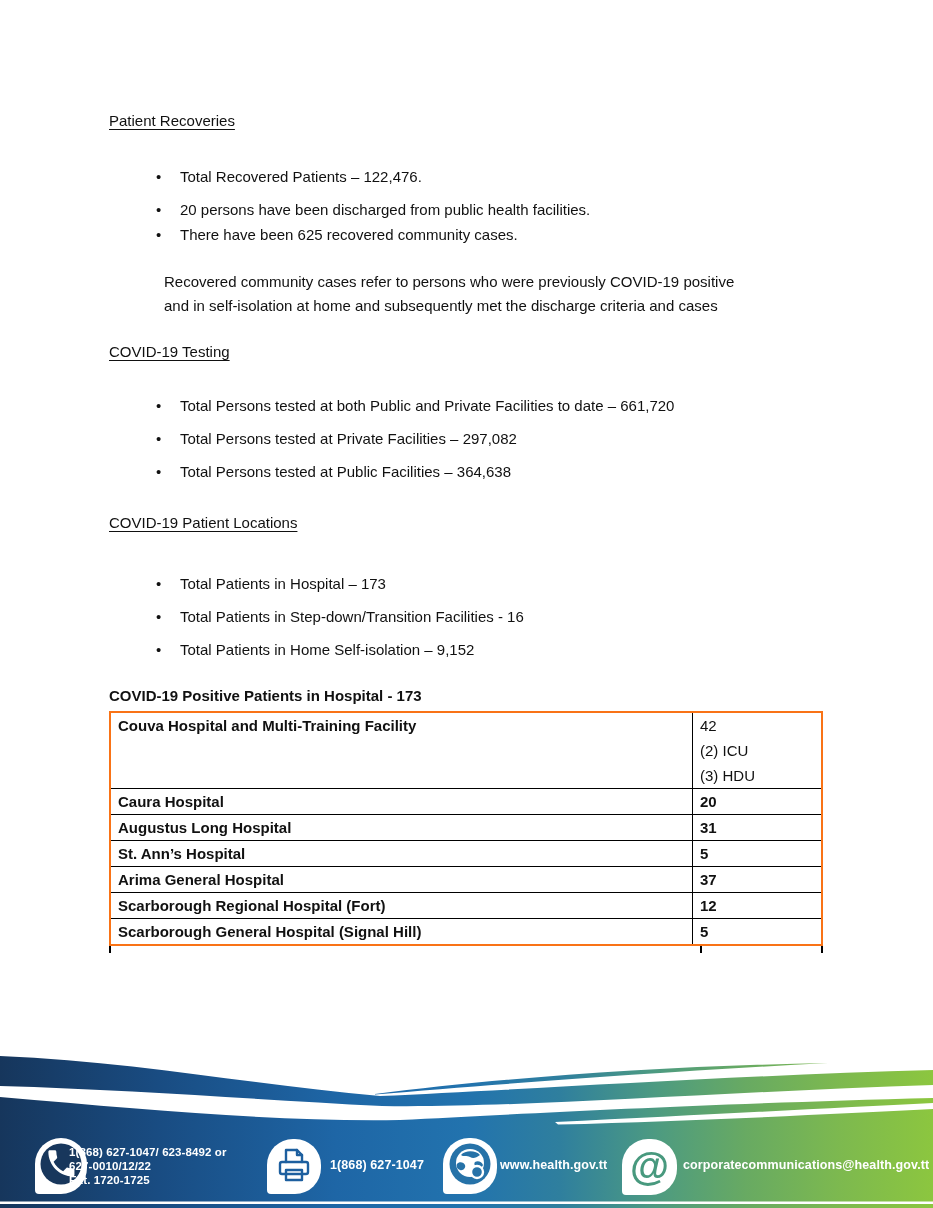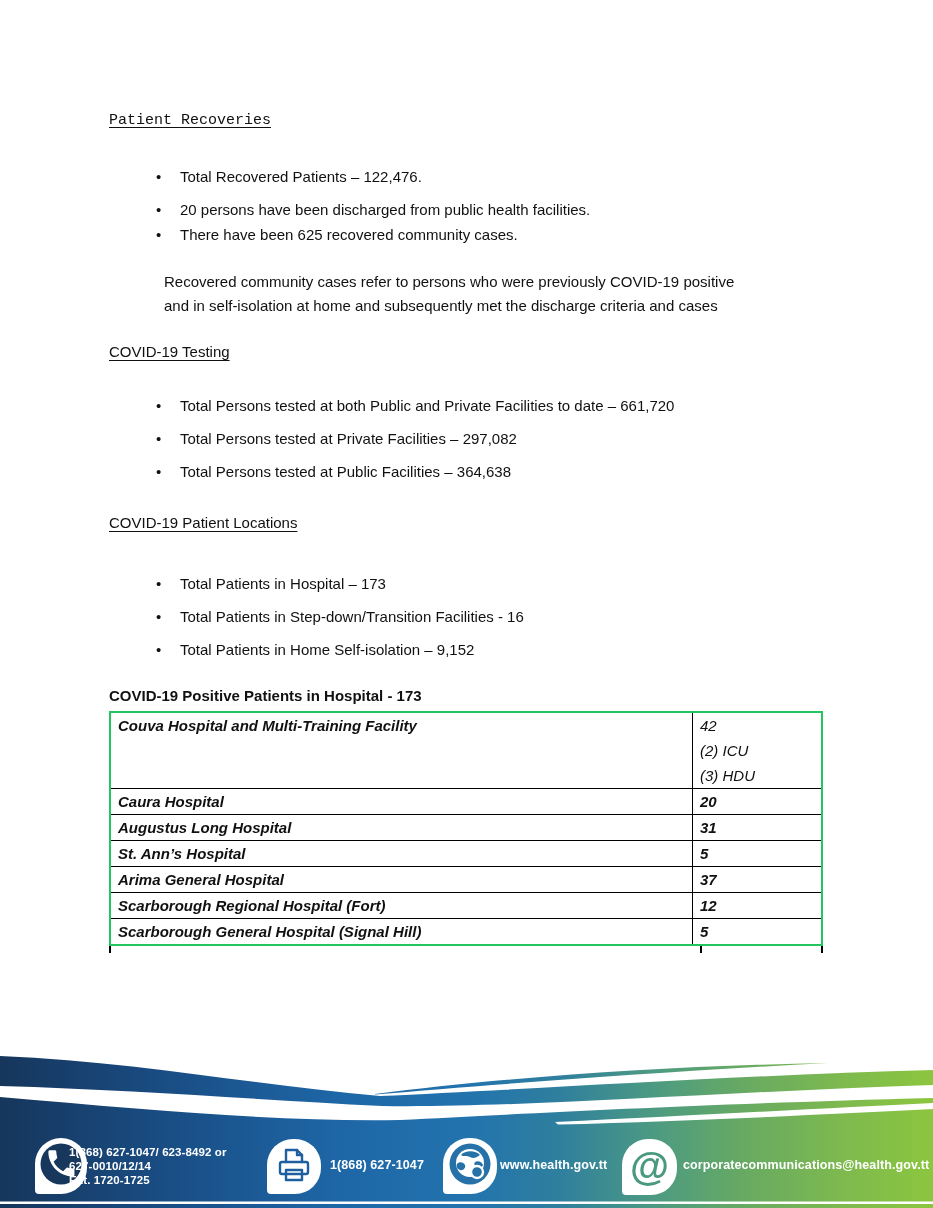--- a/index.html
+++ b/index.html
@@ -23,30 +23,30 @@
     font-size:15px;line-height:25px;
   }
   .bullets li::before{
     content:"\2022";
     position:absolute;left:31px;top:0;
     font-size:15px;
   }
   .gap8{margin-bottom:8px;}
   .note{margin:23px 0 0 55px;font-size:15px;line-height:24px;}
   .mt25{margin-top:25px;} .mt30{margin-top:30px;}
-  .mb33{margin-bottom:33px;} .mb35{margin-bottom:35px;font-family:Liberation Mono, monospace;} .mb40{margin-bottom:40px;}
+  .mb33{margin-bottom:33px;} .mb35{margin-bottom:35px;} .mb40{margin-bottom:40px;}
   .tbl-title{font-size:15px;font-weight:700;line-height:17px;margin:25px 0 7px 0;}
   table.hosp{border-collapse:collapse;width:714px;table-layout:fixed;}
   table.hosp td{
     border:1.6px solid #000;
     font-size:15px;font-weight:700;
     padding:0 0 0 7px;height:25px;line-height:23px;
     overflow:hidden;white-space:nowrap;
   }
-  table.hosp{border:2px solid #22c55e;font-style:italic;}
+  table.hosp{border:2px solid #f97316;}
   table.hosp td.cnt{width:121px;}
   table.hosp tr.tall td{height:75px;vertical-align:top;}
   table.hosp tr.tall td .ln{line-height:25px;}
   table.hosp tr.tall td.cnt .ln{font-weight:400;}
   .stub{
     width:714px;height:7px;position:relative;
     border-left:2px solid #000;border-right:2px solid #000;
     box-sizing:border-box;
   }
   .stub::before{
@@ -180,21 +180,21 @@
       <div class="blob" style="width:52px;height:56px;"></div>
       <svg width="52" height="56" style="position:absolute;left:0;top:0;">
         <circle cx="26" cy="26" r="20.5" fill="#18375C"></circle>
         <g transform="translate(9,8) scale(1.45)">
           <path fill="#ffffff" d="M6.62 10.79c1.44 2.83 3.76 5.14 6.59 6.59l2.2-2.2c.27-.27.67-.36 1.02-.24 1.12.37 2.33.57 3.57.57.55 0 1 .45 1 1V20c0 .55-.45 1-1 1-9.39 0-17-7.61-17-17 0-.55.45-1 1-1h3.5c.55 0 1 .45 1 1 0 1.25.2 2.45.57 3.57.11.35.03.74-.25 1.02l-2.2 2.2z"></path>
         </g>
       </svg>
     </div>
     <div class="ftxt phone-lines" style="left:69px;top:105px;">
       <div>1(868) 627-1047/ 623-8492 or</div>
-      <div>627-0010/12/14</div>
+      <div>627-0010/12/22</div>
       <div>Ext. 1720-1725</div>
     </div>
 
     <div class="fi" style="left:267px;top:99px;width:54px;height:55px;">
       <div class="blob" style="width:54px;height:55px;"></div>
       <svg width="54" height="55" style="position:absolute;left:0;top:0;" fill="none" stroke-linejoin="round" stroke-linecap="round">
         <g stroke-width="2.4" stroke="#1D5F9F">
           <polyline points="19,23 19,11 30,11 35,16 35,23"></polyline>
           <polyline points="30,11 30,16 35,16"></polyline>
           <rect x="13" y="23" width="28" height="12" rx="2"></rect>

